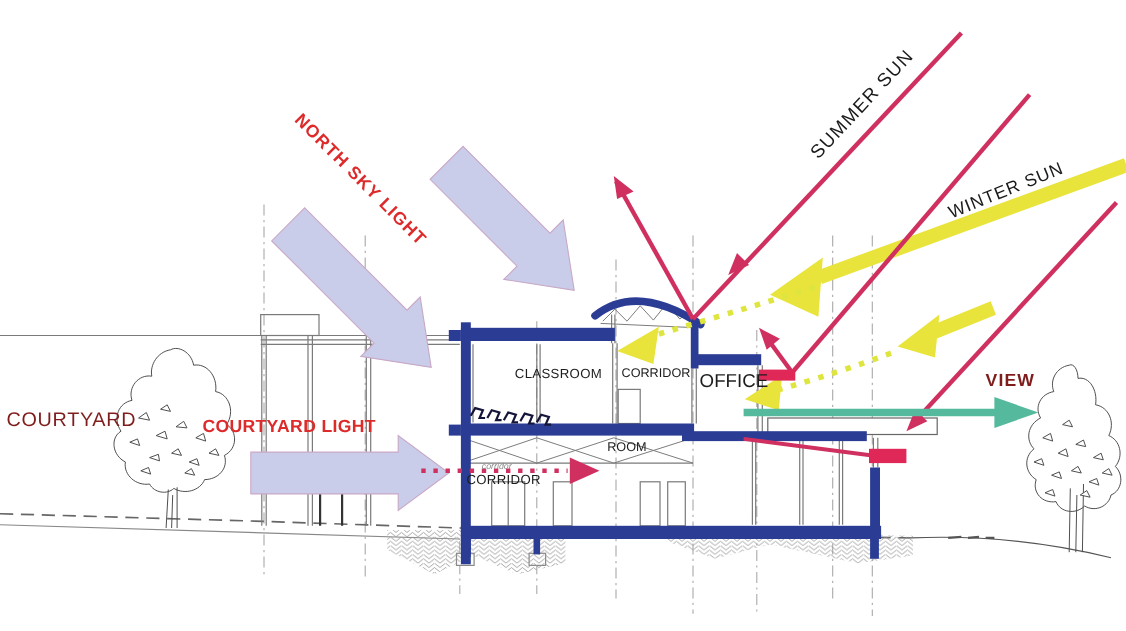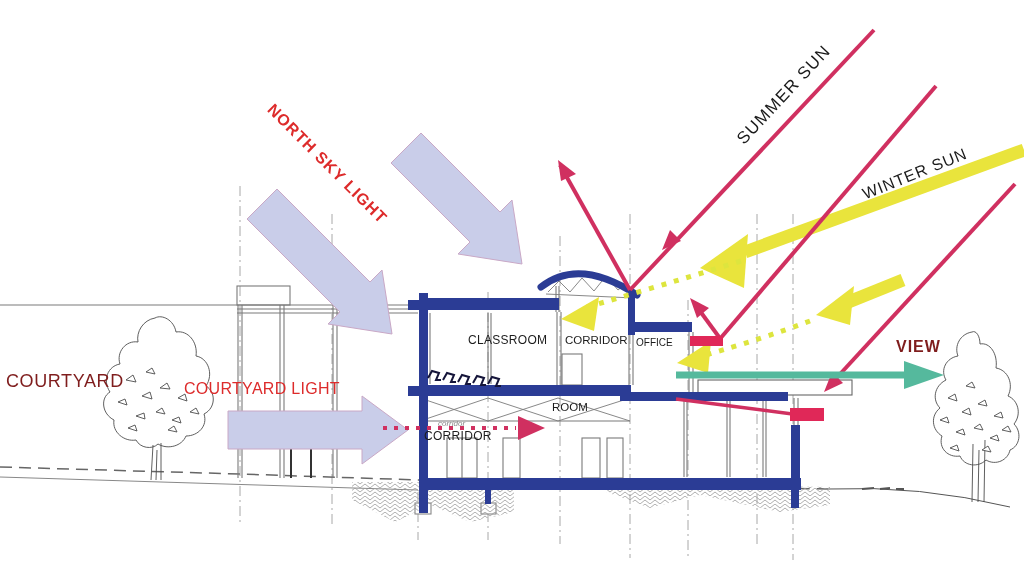--- a/index.html
+++ b/index.html
@@ -4,26 +4,26 @@
 <style>
   html,body{margin:0;padding:0;background:#fff;}
   #stage{position:relative;width:1024px;height:574px;background:#ffffff;overflow:hidden;
          font-family:"Liberation Sans",sans-serif;}
   #stage svg{position:absolute;left:0;top:0;}
   .lbl{position:absolute;white-space:nowrap;color:#1c1c1c;}
   .lbl-room{font-size:12px;letter-spacing:.3px;}
   .lbl-courtyard{left:6px;top:371px;font-size:18px;letter-spacing:.6px;color:#7f1d1d;}
   .lbl-classroom{left:468px;top:333px;}
   .lbl-corridor-u{left:565px;top:334px;font-size:11.5px;}
-  .lbl-office{left:636px;top:337px;font-size:10px;}
+  .lbl-office{left:636px;top:337px;font-size:17px;}
   .lbl-corridor-l{left:424px;top:429px;}
   .lbl-corridor-hand{left:438px;top:419px;font-size:8px;font-style:italic;color:#8a8a8a;}
   .lbl-room-l{left:552px;top:401px;font-size:11.5px;}
   .lbl-view{left:896px;top:338px;font-size:16px;font-weight:700;letter-spacing:1px;color:#7f1d1d;}
-  .lbl-courtyard-light{left:184px;top:380px;font-size:16px;font-weight:400;color:#dd2b2b;letter-spacing:.3px;}
+  .lbl-courtyard-light{left:184px;top:380px;font-size:16px;font-weight:700;color:#dd2b2b;letter-spacing:.3px;}
   .lbl-rot{position:absolute;white-space:nowrap;}
   .lbl-north-sky{left:327px;top:164px;transform:translate(-50%,-50%) rotate(45deg);
                  font-size:16px;font-weight:700;color:#dd2b2b;letter-spacing:1px;}
   .lbl-summer{left:784px;top:95px;transform:translate(-50%,-50%) rotate(-47deg);
               font-size:17px;color:#1a1a1a;letter-spacing:1.2px;}
   .lbl-winter{left:915px;top:174px;transform:translate(-50%,-50%) rotate(-22deg);
               font-size:16px;color:#1a1a1a;letter-spacing:1px;}
 </style>
 </head>
 <body>

